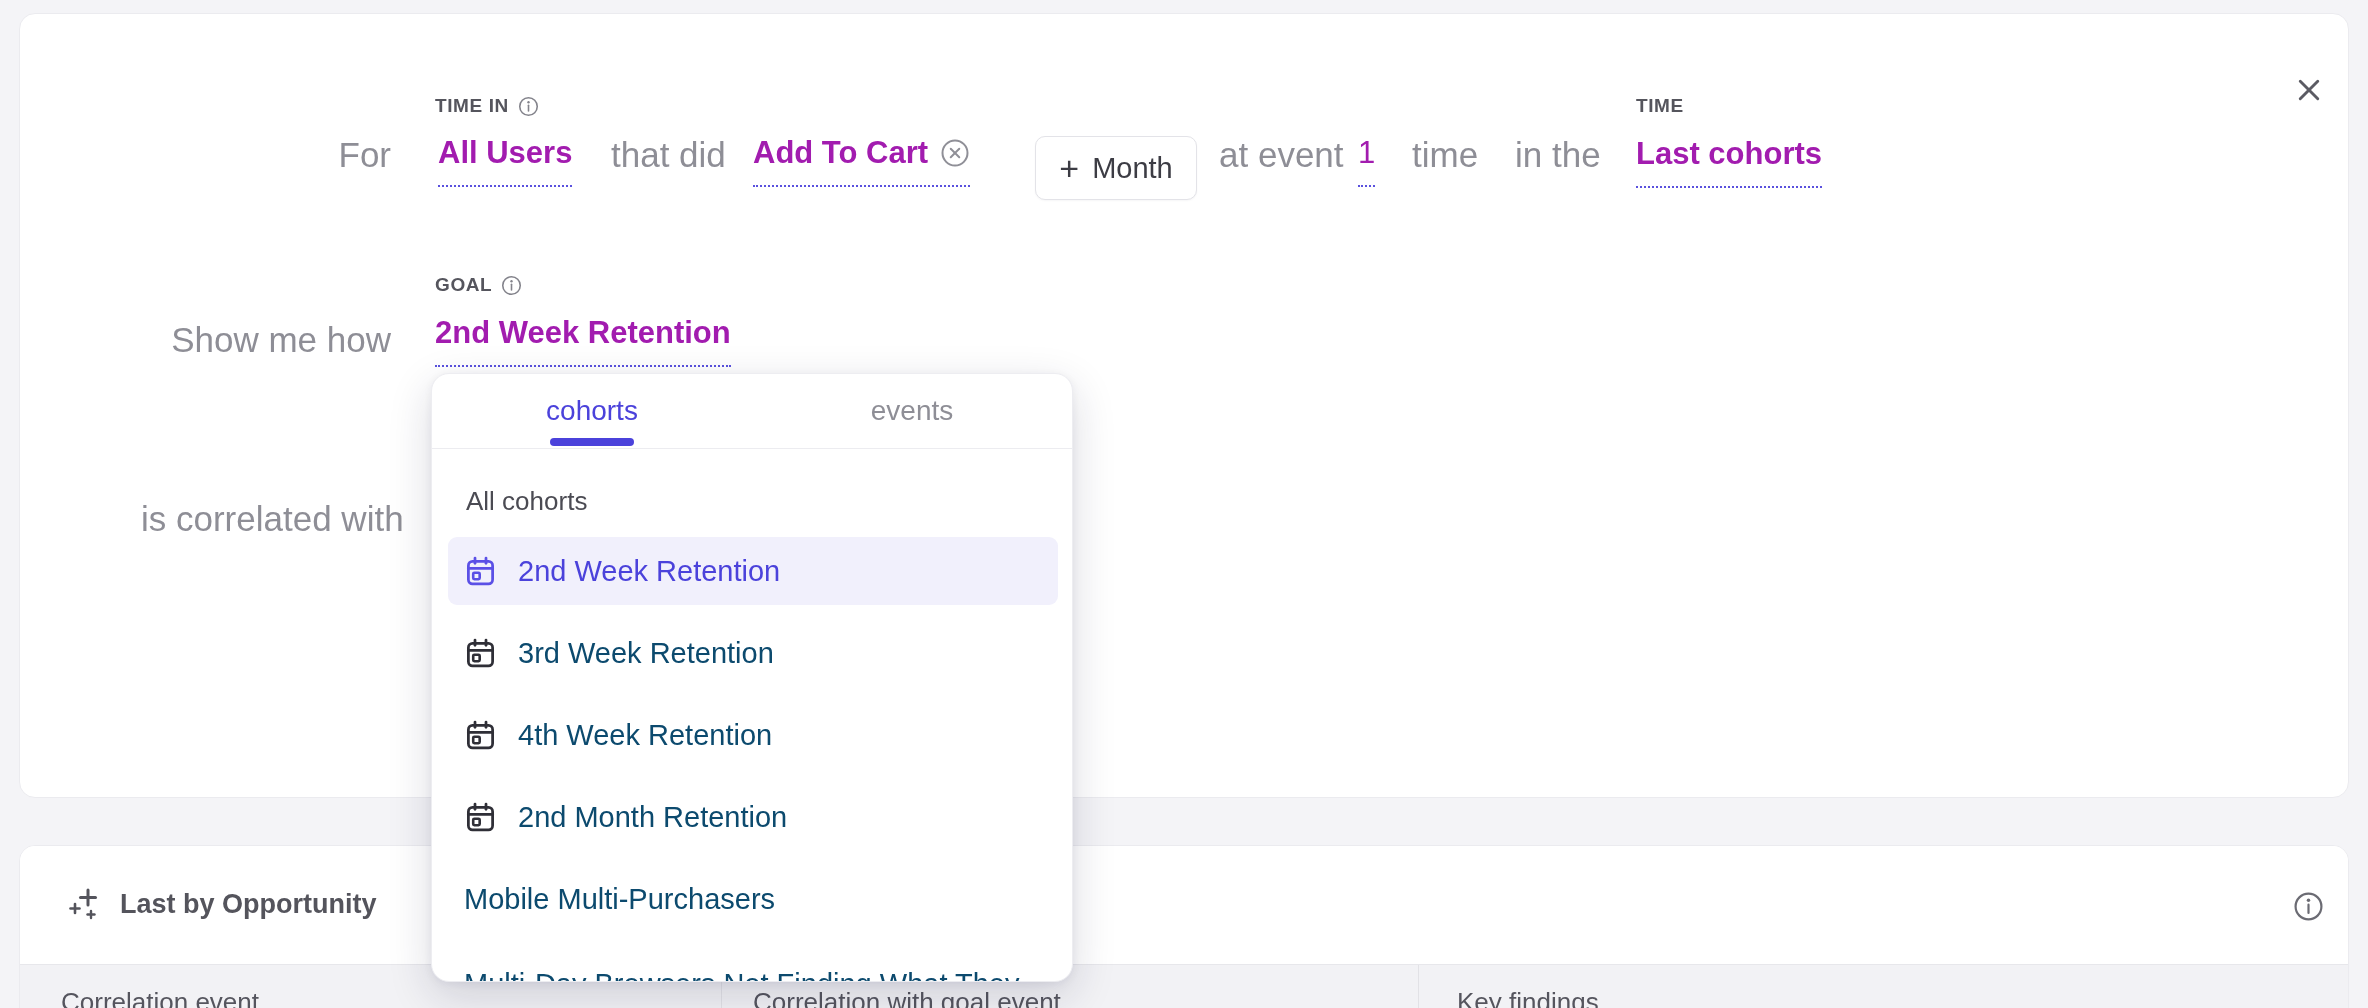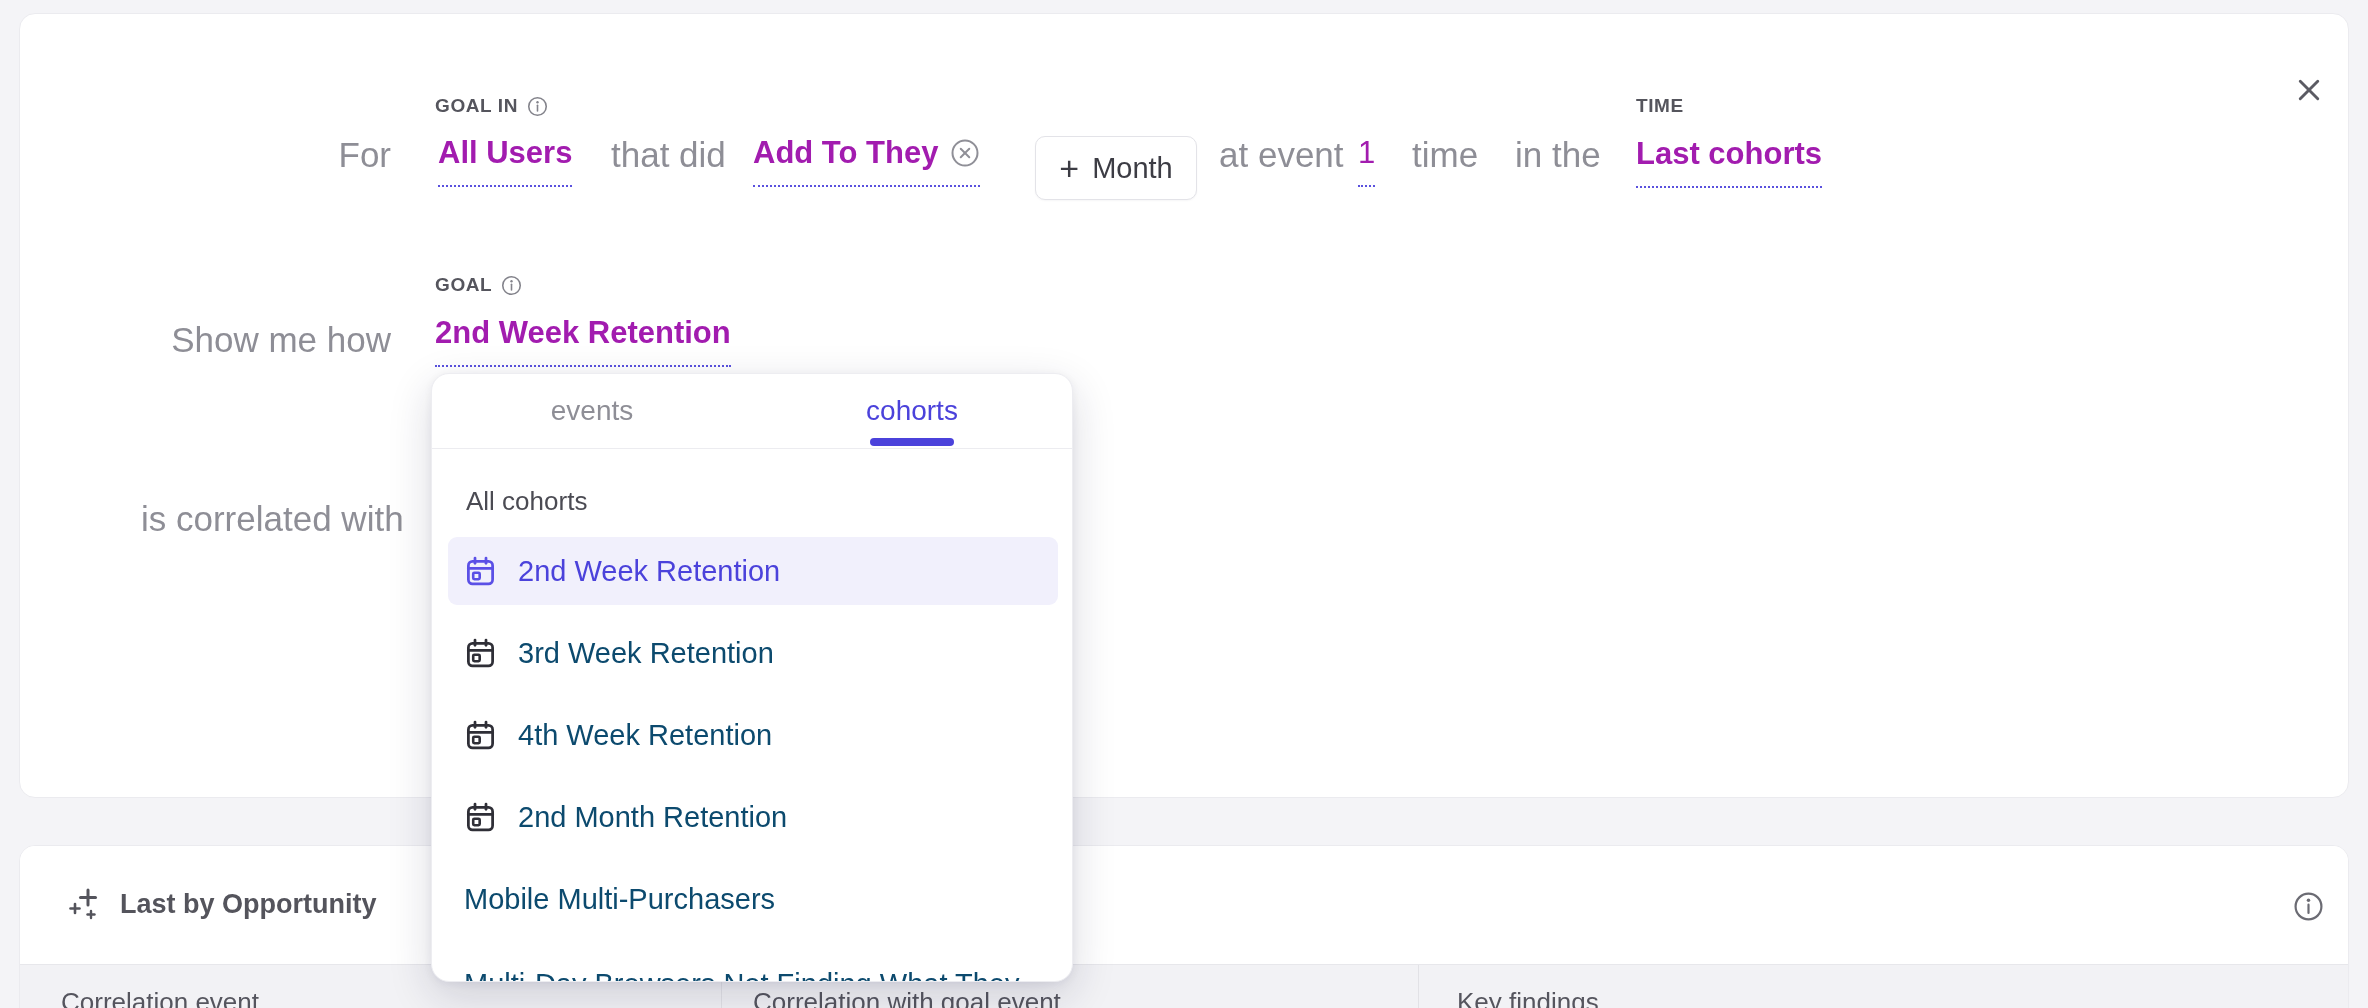--- a/index.html
+++ b/index.html
@@ -95,40 +95,40 @@
   <div id="query-card" class="card">
 
     <div id="close-button">
       <svg width="30" height="30" viewBox="0 0 24 24" fill="none" stroke="currentColor" stroke-width="2.3" stroke-linecap="round">
         <line x1="5" y1="5" x2="19" y2="19"></line>
           <line x1="19" y1="5" x2="5" y2="19"></line>
       </svg>
     </div>
 
     <div class="field-label" style="left:415px; top:81px;">
-      <span>GOAL IN</span>
+      <span>TIME IN</span>
       <span class="icon">
         <svg width="21" height="21" viewBox="0 0 24 24" fill="none" stroke="#83838b" stroke-width="1.8">
           <circle cx="12" cy="12" r="10"></circle>
             <line x1="12" y1="10.6" x2="12" y2="17" stroke-linecap="round"></line>
             <circle cx="12" cy="7.2" r="1.35" fill="#83838b" stroke="none"></circle>
         </svg>
       </span>
     </div>
     <div class="field-label" style="left:1616px; top:81px;">
       <span>TIME</span>
     </div>
 
     <div class="sentence prefix" style="left:181px; top:121px; width:190px;">For</div>
     <span class="link-value" style="left:418px; top:121px;">
       <span>All Users</span>
     </span>
     <div class="sentence" style="left:591px; top:121px;">that did</div>
     <span class="link-value" style="left:733px; top:121px;">
-      <span>Add To They</span>
+      <span>Add To Cart</span>
       <span class="icon">
         <svg width="30" height="30" viewBox="0 0 24 24" fill="none" stroke="#8f8f97" stroke-width="1.6" stroke-linecap="round">
           <circle cx="12" cy="12" r="10"></circle>
             <line x1="8.6" y1="8.6" x2="15.4" y2="15.4"></line>
             <line x1="15.4" y1="8.6" x2="8.6" y2="15.4"></line>
         </svg>
       </span>
     </span>
 
     <div id="filter-button">
@@ -198,22 +198,22 @@
       <div class="col-divider" style="left:701px;"></div>
       <div class="col-divider" style="left:1398px;"></div>
       <div class="col-head" style="left:41px;">Correlation event</div>
       <div class="col-head" style="left:733px;">Correlation with goal event</div>
       <div class="col-head" style="left:1437px;">Key findings</div>
     </div>
   </div>
 
   <div id="dropdown">
     <div class="tabs">
+      <div class="tab active">cohorts</div>
       <div class="tab">events</div>
-      <div class="tab active">cohorts</div>
     </div>
     <div class="section-header">All cohorts</div>
 
     <div class="dd-item selected" style="top:163px;">
       <span class="icon cal">
         <svg width="33" height="33" viewBox="0 0 24 24" fill="none" stroke="currentColor" stroke-width="2" stroke-linecap="round">
           <rect x="3.2" y="4.6" width="17.6" height="16.4" rx="3"></rect>
           <line x1="3.2" y1="9.8" x2="20.8" y2="9.8"></line>
           <line x1="8" y1="2.2" x2="8" y2="6"></line>
             <line x1="16" y1="2.2" x2="16" y2="6"></line>

